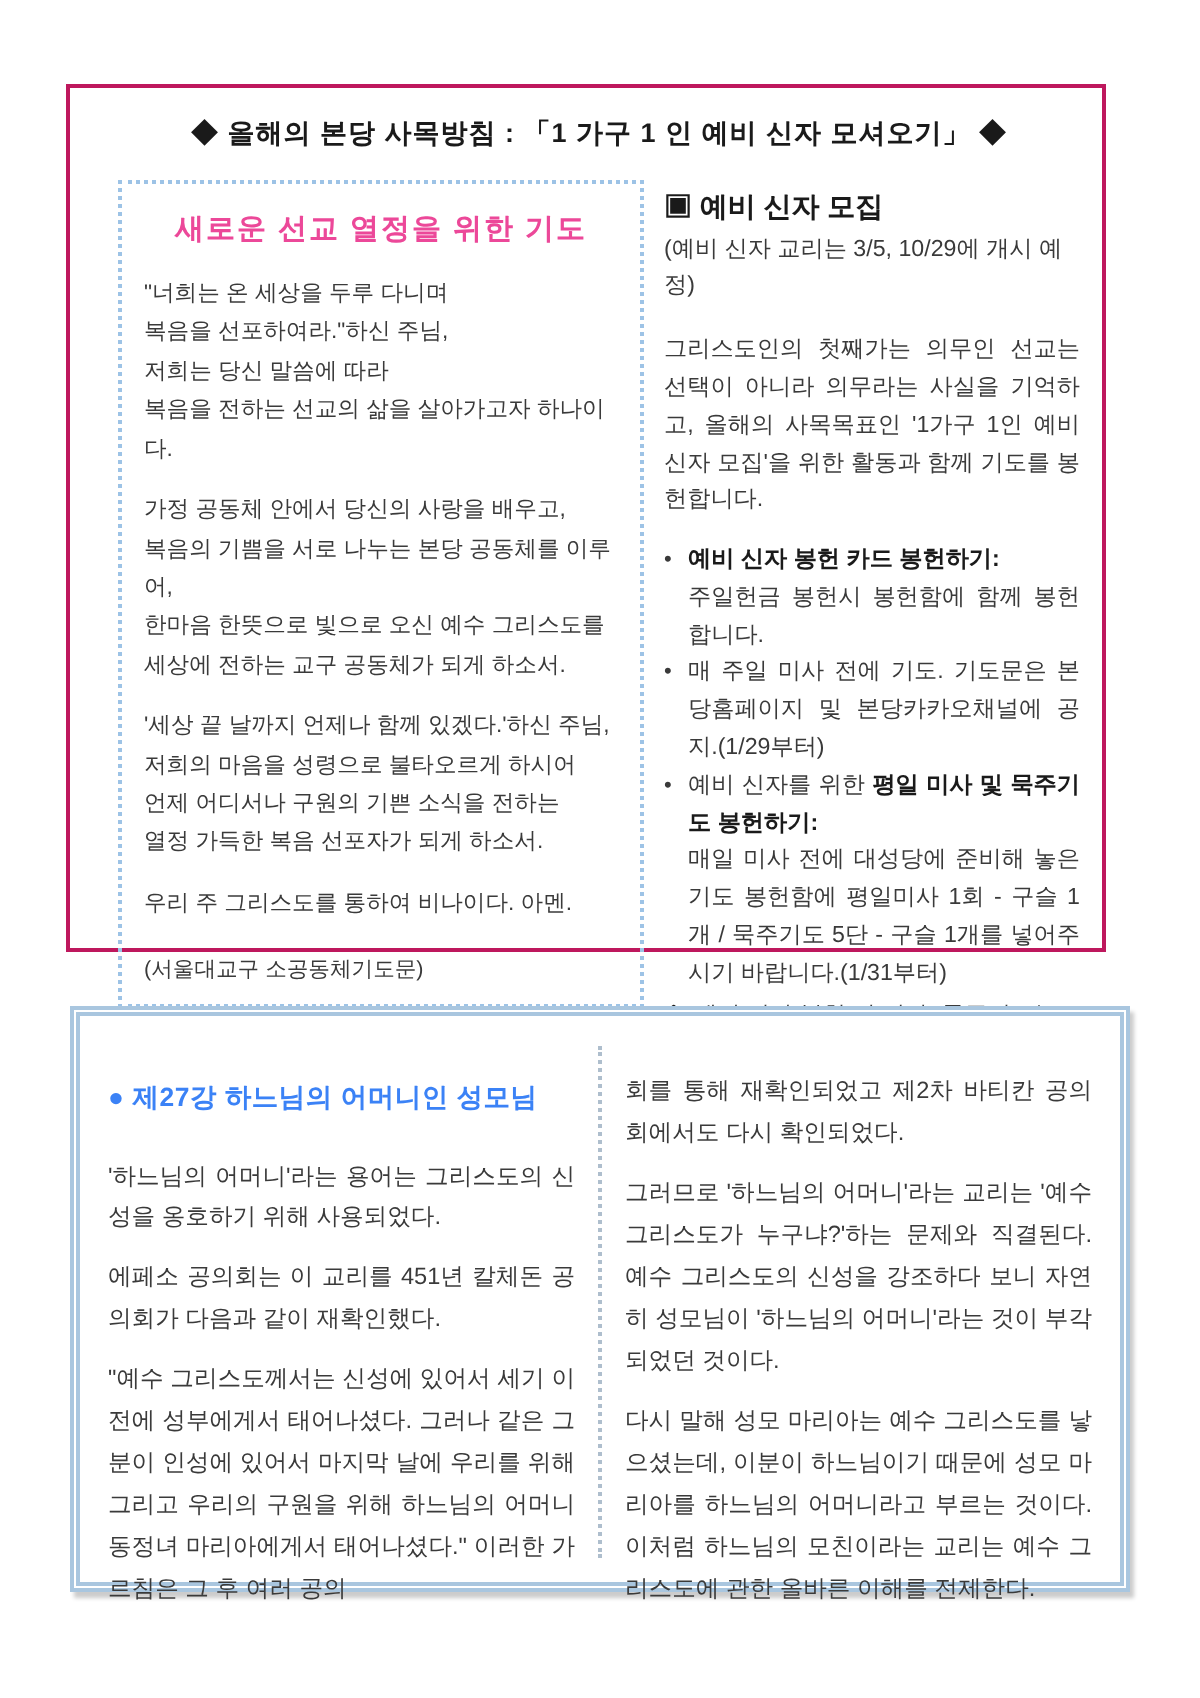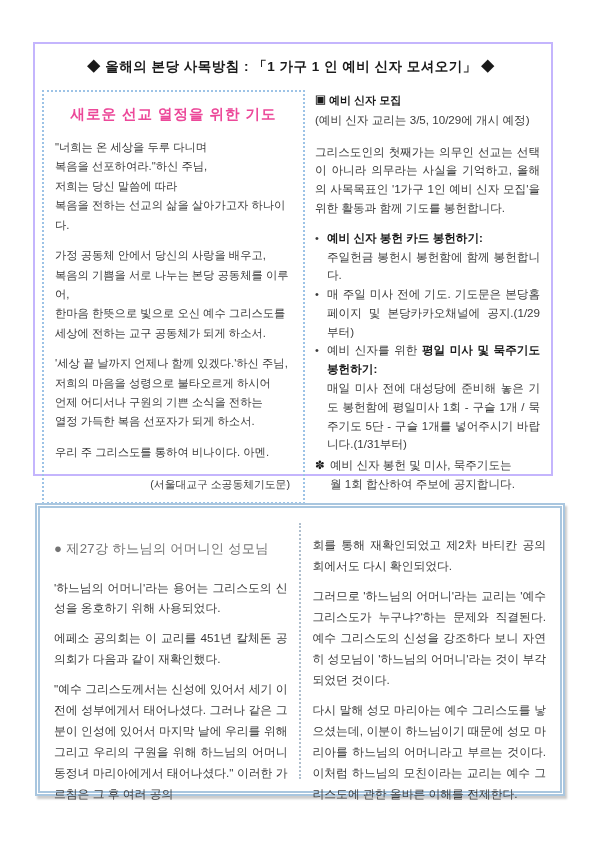--- a/index.html
+++ b/index.html
@@ -10,23 +10,23 @@
     font-family: "Liberation Sans", sans-serif;
     color: #333333;
   }
   .page { position: absolute; inset: 0; background: #ffffff; }
 
   
   .top-box {
     position: absolute;
     left: 33px; top: 42px;
     width: 520px; height: 434px;
-    border: 2px solid #c4b5fd;
+    border: 2px solid #be185d;
     background: #ffffff;
-    padding: 11px 11px 8px 7px;
+    padding: 11px 11px 8px 24px;
   }
   .header-title {
     text-align: center;
     font-size: 13.5px;
     font-weight: bold;
     color: #1a1a1a;
     letter-spacing: 0.5px;
     padding-top: 3px;
   }
   .top-columns {
@@ -52,34 +52,33 @@
   .stanza {
     font-size: 11.3px;
     line-height: 1.72;
     white-space: pre-line;
     color: #3a3a3a;
     margin-bottom: 11px;
   }
   .attribution {
     font-size: 10.8px;
     color: #3a3a3a;
-    text-align: right;
     margin-top: 16px;
     padding-right: 2px;
   }
   .recruit-col {
     flex: 1;
     padding-left: 10px;
     padding-top: 2px;
     font-size: 11.6px;
     line-height: 1.62;
     color: #3a3a3a;
   }
   .recruit-heading {
-    font-size: 11px;
+    font-size: 14px;
     font-weight: bold;
     color: #1a1a1a;
   }
   .recruit-sub {
     font-size: 11.6px;
     margin-top: 1px;
   }
   .recruit-intro {
     margin-top: 13px;
     text-align: justify;
@@ -117,22 +116,22 @@
   .lecture-col.right { padding-left: 12px; }
   .col-divider {
     flex: none;
     width: 0;
     border-left: 2px dotted #aebecd;
     margin-top: 2px;
     margin-bottom: 2px;
   }
   .lecture-title {
     font-size: 13.2px;
-    font-weight: normal;
-    color: #737373;
+    font-weight: bold;
+    color: #3b82f6;
     margin-top: 16px;
     margin-bottom: 17px;
     letter-spacing: 0.3px;
   }
   .lecture-par {
     text-align: justify;
     margin-bottom: 9px;
   }
   .lecture-col.right .lecture-par:first-child { margin-top: 14px; }
 </style>

